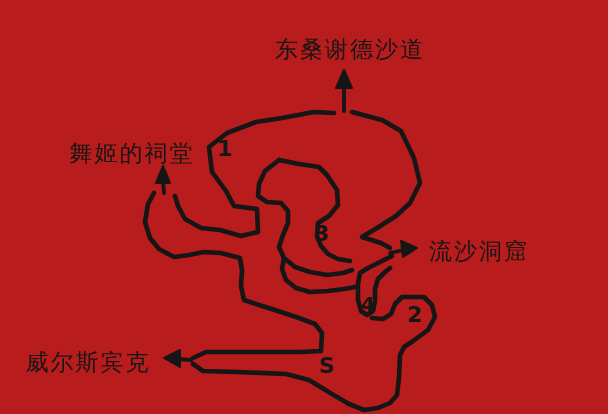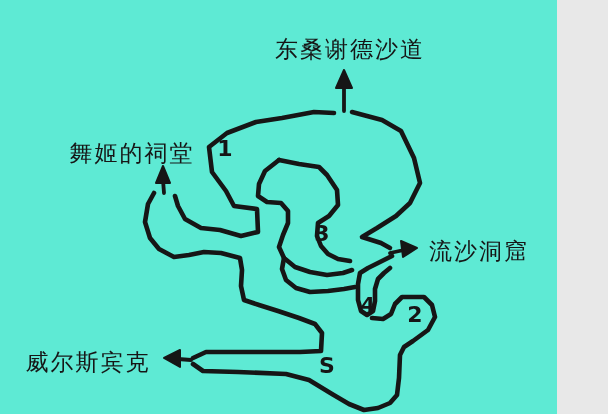--- a/index.html
+++ b/index.html
@@ -1,20 +1,20 @@
 <!DOCTYPE html>
 <html><head>
 <meta charset="utf-8">
 <style>
   html, body { margin: 0; padding: 0; background: #e8e8e8; }
   .stage {
     position: relative;
-    width: 557px;
+    width: 608px;
     height: 414px;
-    background: #5eead4;
+    background: #b91c1c;
     overflow: hidden;
     font-family: "DejaVu Sans", sans-serif;
   }
   svg { display: block; }
   .wall {
     fill: none;
     stroke: #161616;
     stroke-width: 4.6;
     stroke-linejoin: round;
     stroke-linecap: round;

